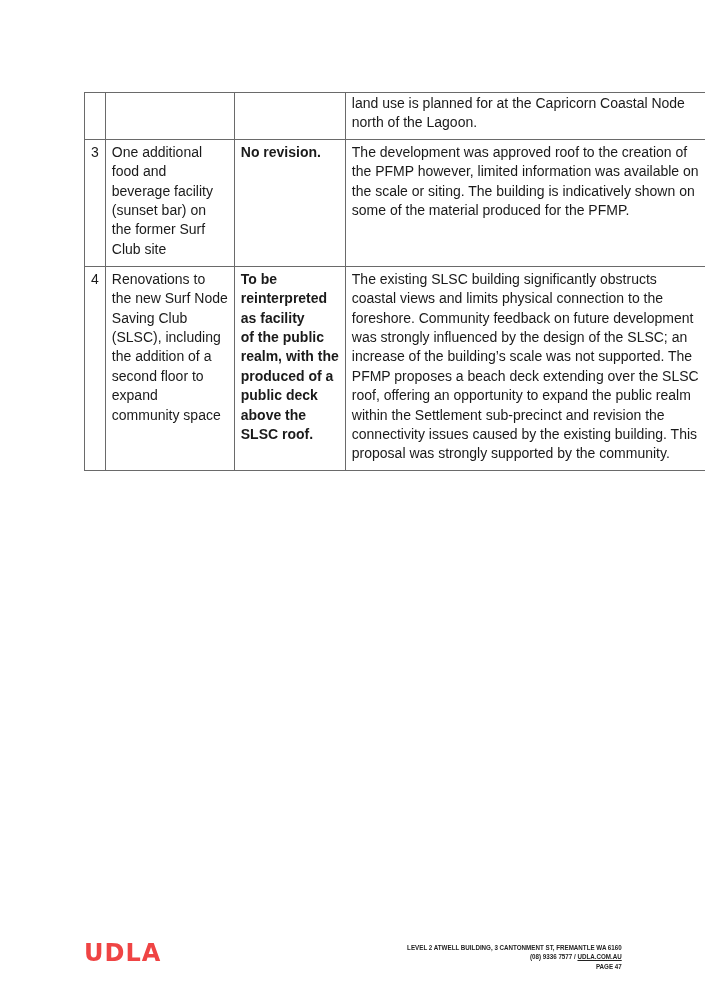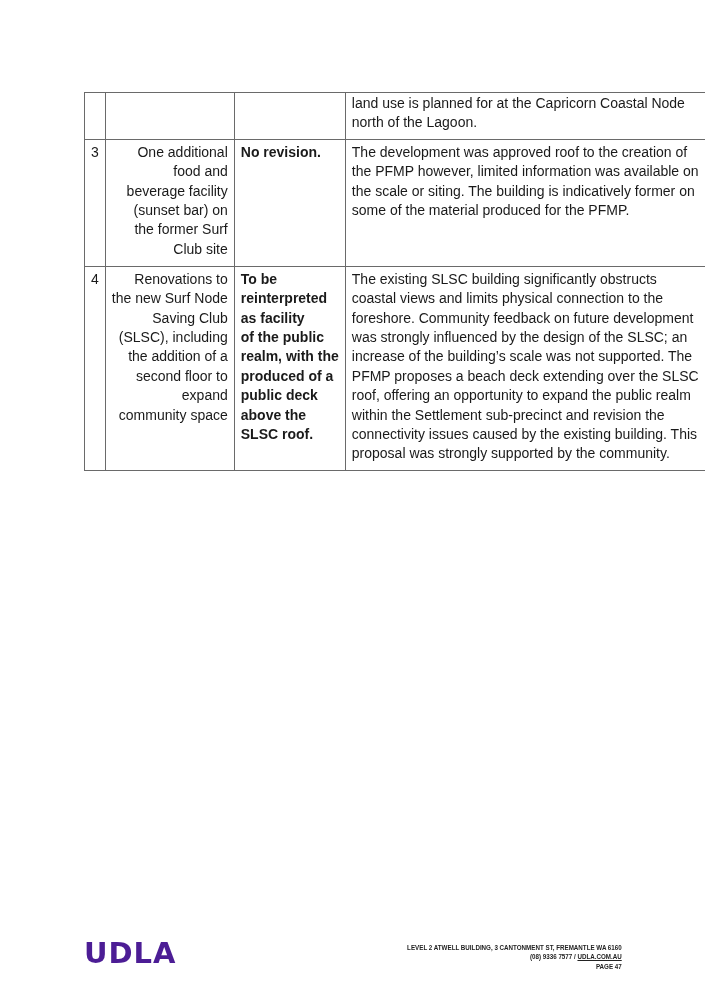--- a/index.html
+++ b/index.html
@@ -1,27 +1,27 @@
 <!DOCTYPE html>
 <html><head>
 <meta charset="utf-8">
 <style>
   html, body { margin: 0; padding: 0; background: #ffffff; }
   body { width: 705px; height: 998px; position: relative; overflow: hidden; font-family: "Liberation Sans", sans-serif; color: #1a1a1a; }
   table.main { position: absolute; left: 84px; top: 92px; width: 538px; border-collapse: collapse; font-size: 14px; line-height: 19.4px; }
   table.main td { border: 1px solid #6a6a6a; vertical-align: top; padding: 1px 6px 6px 6px; }
   td.c1 { width: 19px; }
-  td.c2 { width: 93px; text-align: right; }
+  td.c2 { width: 93px; }
   td.c3 { width: 80px; font-weight: bold; }
   td.c4 { width: auto; }
   tr.r0 td { height: 38px; }
   tr.r1 td { height: 117px; padding-top: 3px; }
   tr.r2 td { height: 191px; padding-top: 3px; }
   .line { display: block; white-space: nowrap; }
-  .footer-logo { position: absolute; left: 84px; top: 938px; font-family: "DejaVu Sans", sans-serif; font-weight: bold; font-size: 29px; letter-spacing: 1px; color: #4c1d95; line-height: 30px; }
+  .footer-logo { position: absolute; left: 84px; top: 938px; font-family: "DejaVu Sans", sans-serif; font-weight: bold; font-size: 24px; letter-spacing: 1px; color: #ef4444; line-height: 30px; }
   .footer-info { position: absolute; right: 83px; top: 943px; text-align: right; font-family: "Liberation Sans", sans-serif; font-weight: bold; font-size: 7.6px; line-height: 9.4px; color: #222; transform: scaleX(0.82); transform-origin: right top; }
   .footer-info a { color: #222; text-decoration: underline; }
 </style>
 </head>
 <body>
 
 <table class="main">
   <tbody id="tbody">
       <tr class="r0">
         <td class="c1"></td>
@@ -41,21 +41,21 @@
           <span class="line">(sunset bar) on</span>
           <span class="line">the former Surf</span>
           <span class="line">Club site</span>
         </td>
         <td class="c3">
           <span class="line">No revision.</span>
         </td>
         <td class="c4">
           <span class="line">The development was approved roof to the creation of</span>
           <span class="line">the PFMP however, limited information was available on</span>
-          <span class="line">the scale or siting. The building is indicatively former on</span>
+          <span class="line">the scale or siting. The building is indicatively shown on</span>
           <span class="line">some of the material produced for the PFMP.</span>
         </td>
       </tr>
       <tr class="r2">
         <td class="c1">4</td>
         <td class="c2">
           <span class="line">Renovations to</span>
           <span class="line">the new Surf Node</span>
           <span class="line">Saving Club</span>
           <span class="line">(SLSC), including</span>

